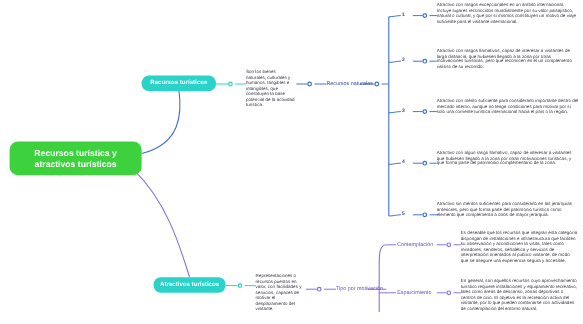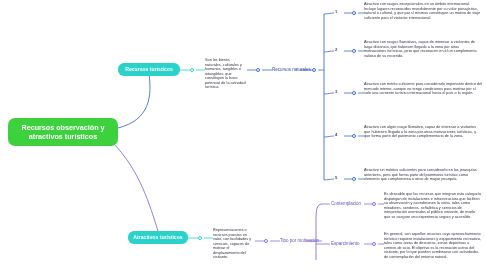--- a/index.html
+++ b/index.html
@@ -126,21 +126,21 @@
     <path d="M322,204 C316,204 316,212 316,222 L316,260" fill="none" stroke="#8a6fd8" stroke-width="0.9"></path>
     <line x1="322" y1="204" x2="330" y2="204" stroke="#8a6fd8" stroke-width="0.8"></line>
     <line x1="316" y1="244" x2="330" y2="244" stroke="#8a6fd8" stroke-width="0.8"></line>
     <line x1="364" y1="204" x2="372" y2="204" stroke="#8a6fd8" stroke-width="0.8"></line>
     <line x1="364" y1="244" x2="372" y2="244" stroke="#8a6fd8" stroke-width="0.8"></line>
     <line x1="378" y1="204" x2="384" y2="204" stroke="#8a6fd8" stroke-width="0.8"></line>
     <line x1="378" y1="244" x2="384" y2="244" stroke="#8a6fd8" stroke-width="0.8"></line>
   </svg>
 
   <div class="node root">
-    <span>Recursos observación y atractivos turísticos</span>
+    <span>Recursos turística y atractivos turísticos</span>
   </div>
 
   <div class="node pill pill-a">
     <span>Recursos turísticos</span>
   </div>
   <div class="dot dot-cyan" style="left:190px;top:67.8px;"></div>
 
   <div class="para" style="left:205px;top:58px;width:42px;">Son los bienes naturales, culturales y humanos, tangibles e intangibles, que constituyen la base potencial de la actividad turística.</div>
 
   <div class="dot dot-blue" style="left:256px;top:67.8px;"></div>

